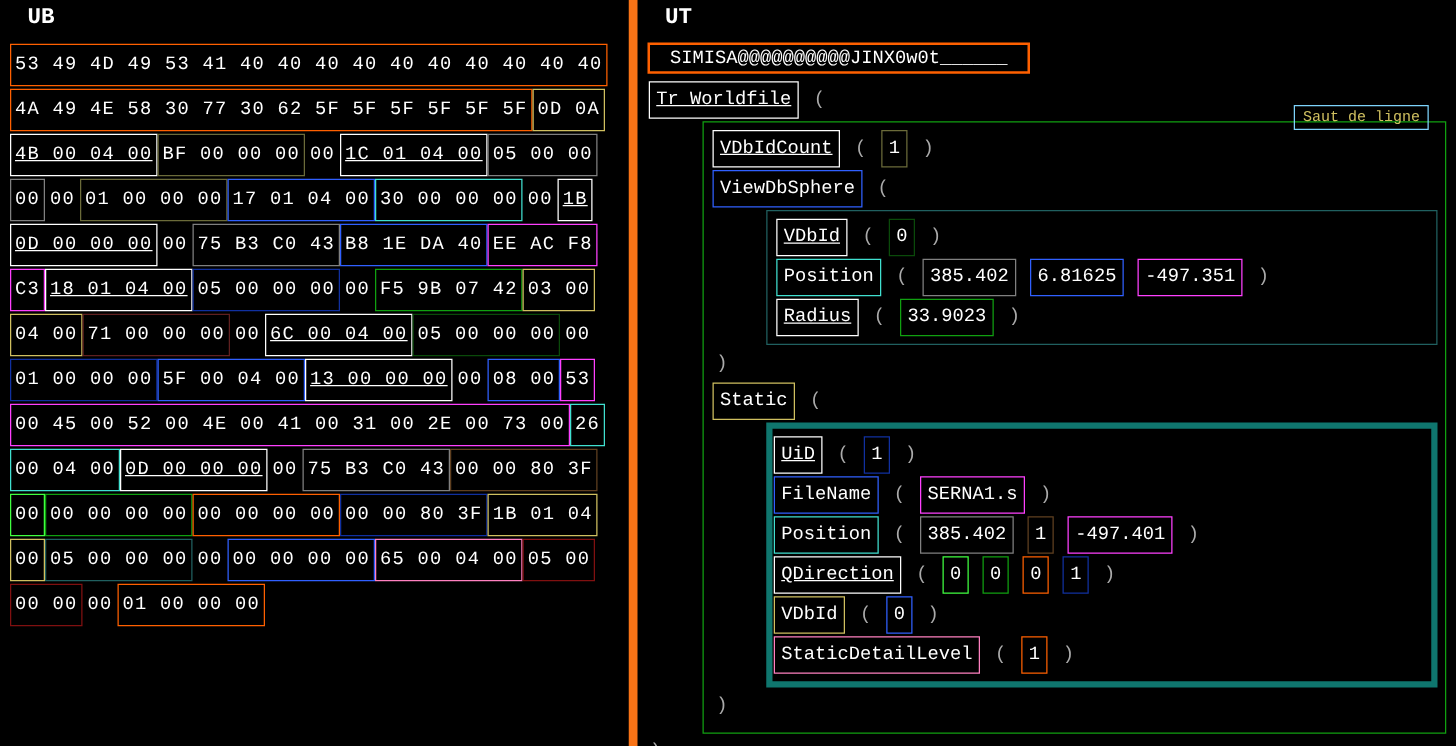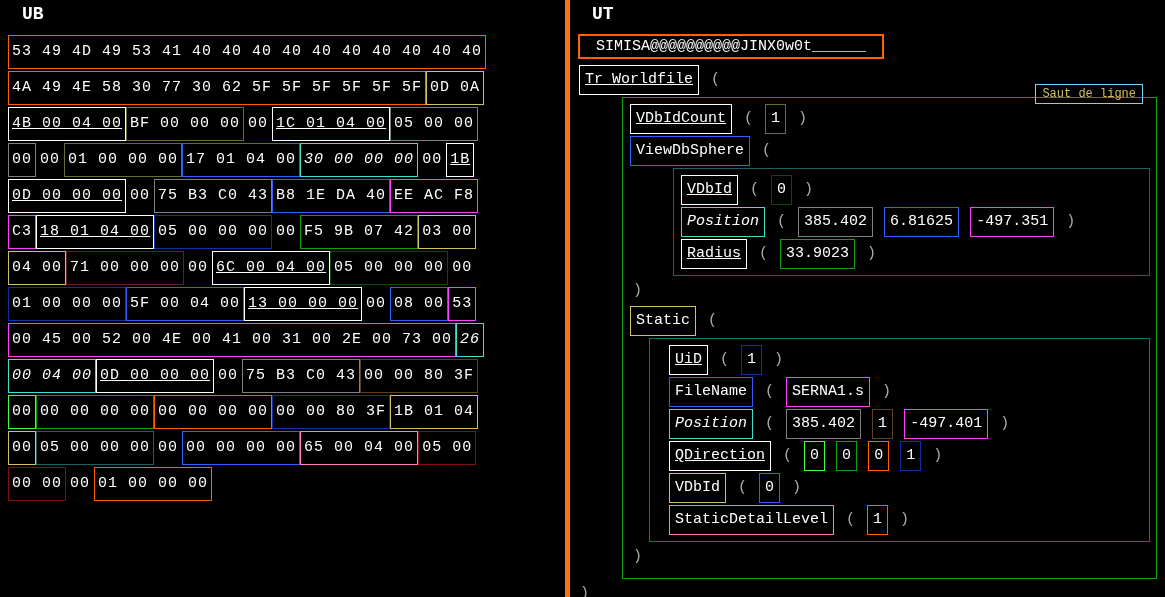--- a/index.html
+++ b/index.html
@@ -13,22 +13,22 @@
   overflow: hidden;
 }
 .container {
   display: flex;
   height: 100%;
 }
 .panel {
   position: relative;
 }
 .panel-left {
-  width: 570px;
-  border-right: 5px solid #f97316;
+  width: 510px;
+  border-right: 7px solid #f97316;
   padding: 4px;
 }
 .panel-right {
   flex: 1;
   padding: 4px;
 }
 .title {
   font-size: 18px;
   font-weight: bold;
   color: #fff;
@@ -75,21 +75,21 @@
   border: 1.5px solid transparent;
 }
 .paren { color: #aaa; margin: 0 2px; }
 
 .c-orange { border-color: #ff6000; }
 .c-white { border-color: #fff; text-decoration: underline; }
 .c-yellow { border-color: #d0c060; }
 .c-olive { border-color: #6b6b3a; }
 .c-blue { border-color: #3060ff; }
 .c-dblue { border-color: #1030a0; }
-.c-cyan { border-color: #40e0d0; color: inherit; font-style: italic; }
+.c-cyan { border-color: #40e0d0; color: inherit; }
 .c-dcyan { border-color: #206060; }
 .c-magenta { border-color: #ff40ff; }
 .c-pink { border-color: #ff80c0; }
 .c-maroon { border-color: #602020; }
 .c-green { border-color: #10a010; }
 .c-dgreen { border-color: #0a4a0a; }
 .c-lime { border-color: #40ff40; }
 .c-gray { border-color: #808080; }
 .c-brown { border-color: #604020; }
 .c-dred { border-color: #801010; }
@@ -162,21 +162,21 @@
             <span class="token c-green">33.9023</span>
             <span class="paren">)</span>
           </div>
         </div>
         <div class="ut-line"><span class="paren" style="margin-left:4px">)</span></div>
 
         <div class="ut-line">
           <span class="token c-yellow">Static</span>
           <span class="paren">(</span>
         </div>
-        <div style="border:1px solid #0f766e; margin-left:20px; padding:4px 18px;">
+        <div style="border:5px solid #0f766e; margin-left:44px; padding:4px 0;">
           <div class="ut-line">
             <span class="token c-white">UiD</span>
             <span class="paren">(</span>
             <span class="token c-dblue">1</span>
             <span class="paren">)</span>
           </div>
           <div class="ut-line">
             <span class="token c-blue">FileName</span>
             <span class="paren">(</span>
             <span class="token c-magenta">SERNA1.s</span>

